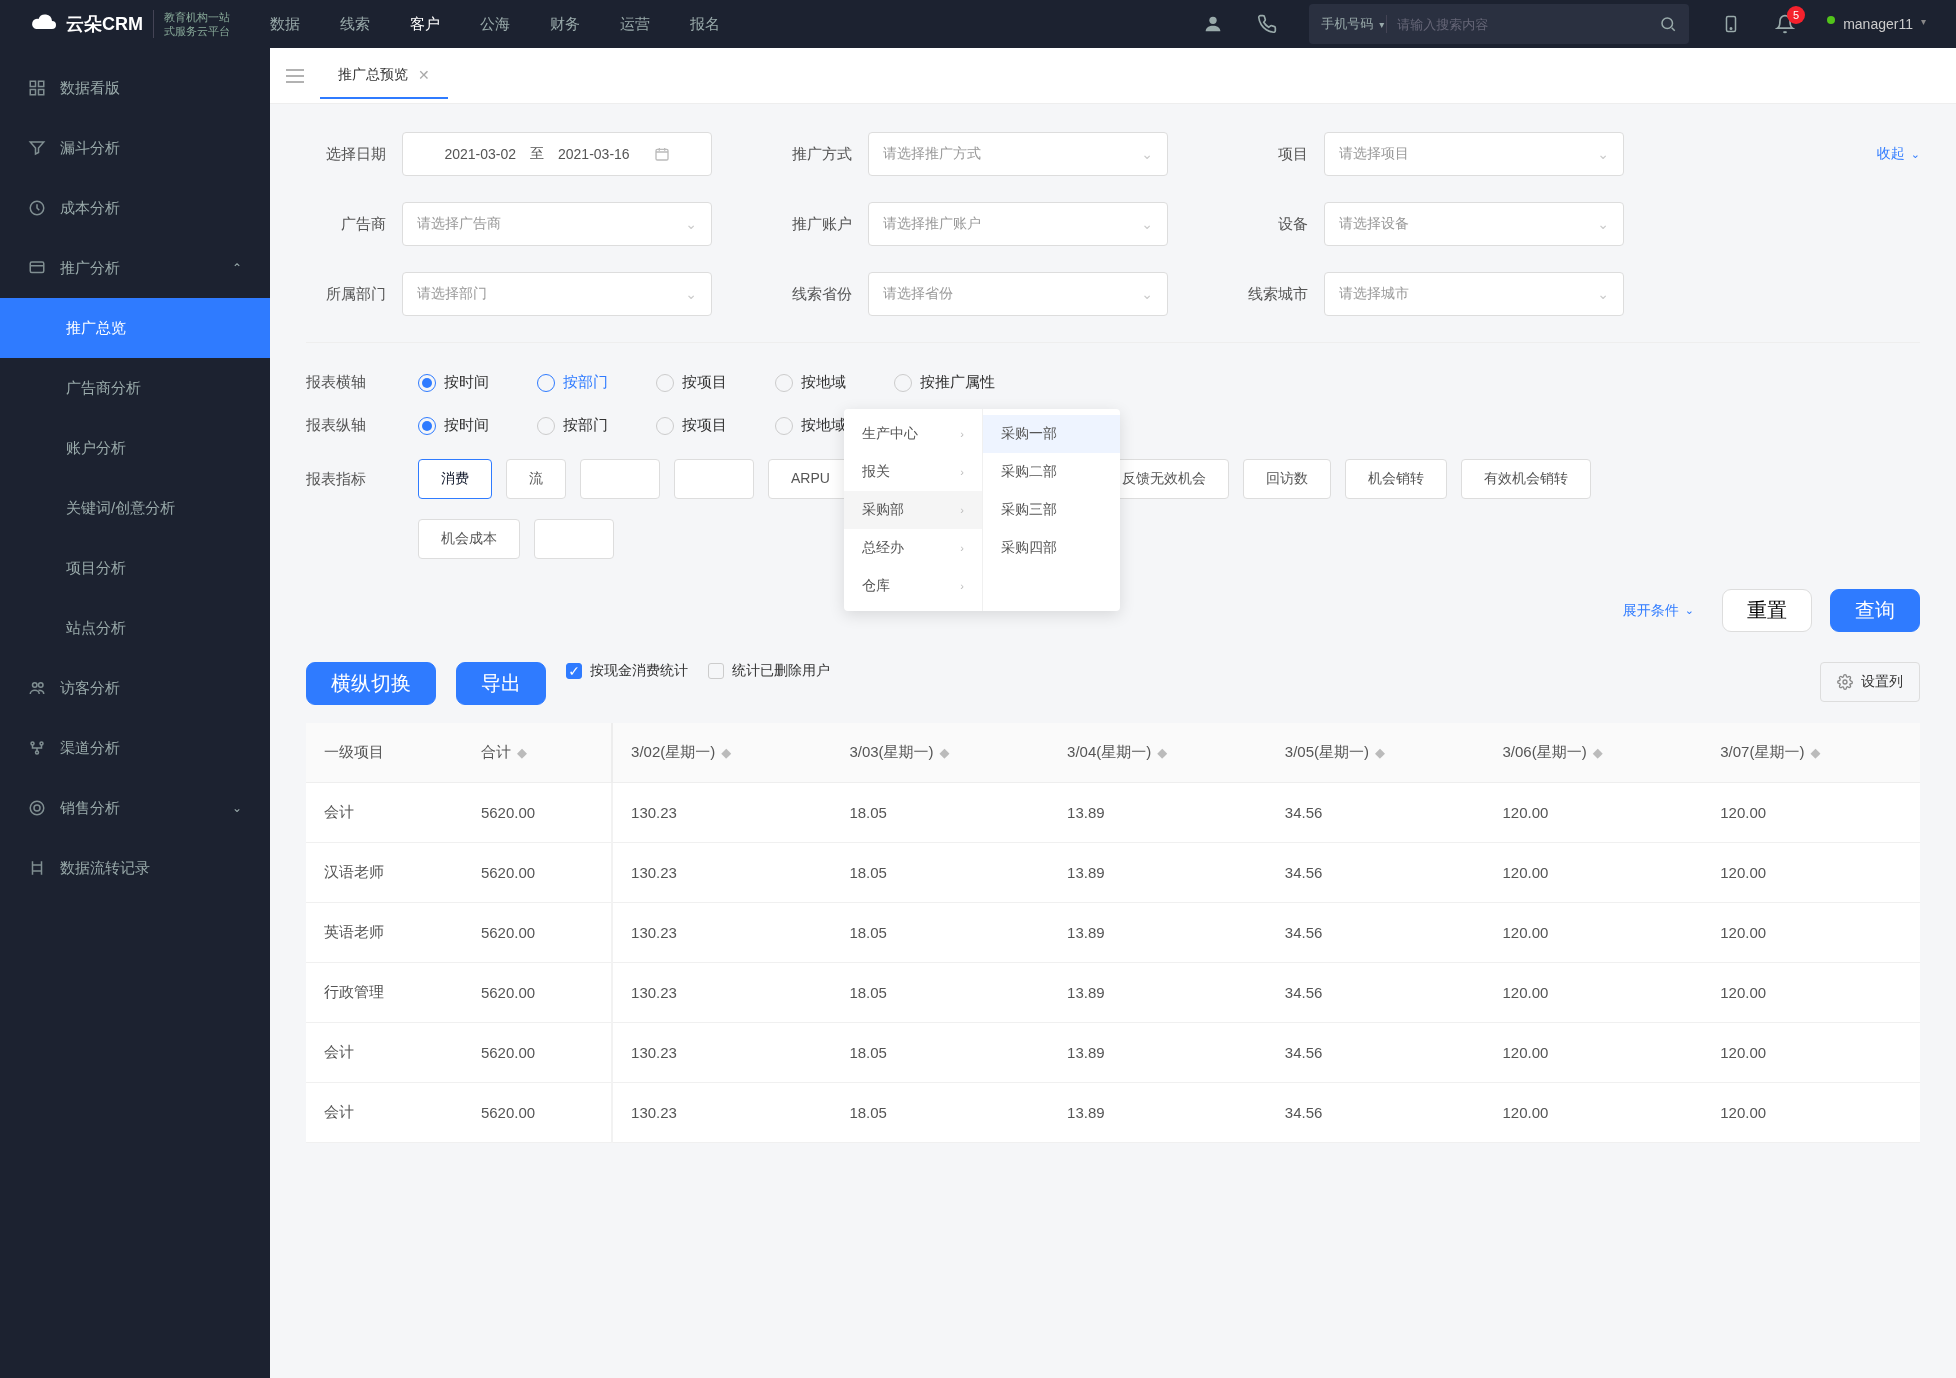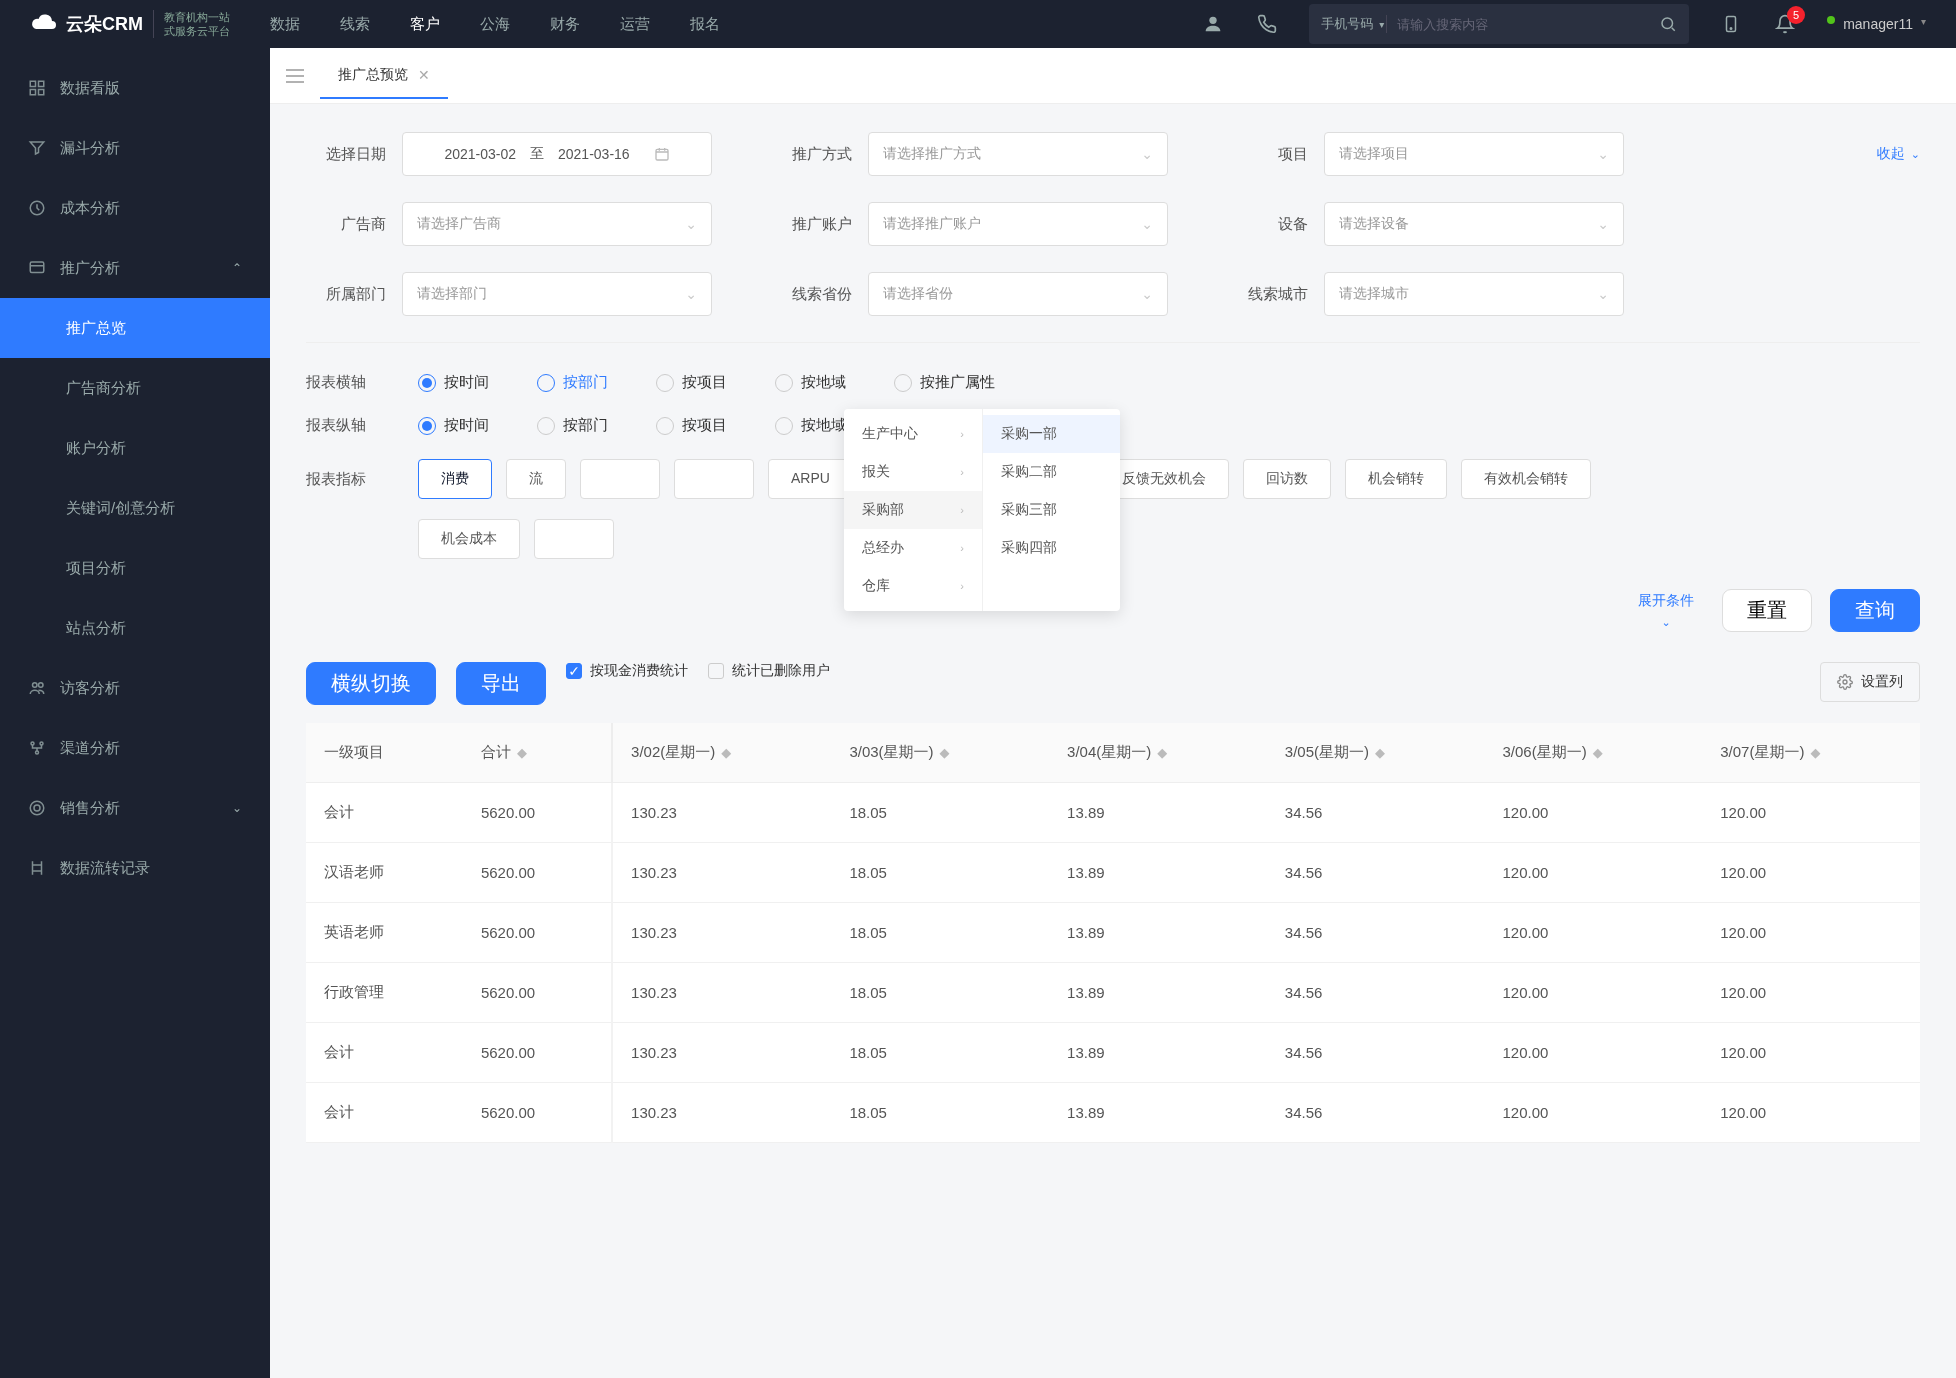--- a/index.html
+++ b/index.html
@@ -64,21 +64,21 @@
 .dropdown-item { padding: 10px 18px; display: flex; justify-content: space-between; align-items: center; cursor: pointer; font-size: 14px; color: #555; }
 .dropdown-item.highlight { background: #f5f5f5; }
 .dropdown-item.selected { background: #eef4ff; }
 
 .metric-row { display: flex; align-items: center; gap: 12px; margin-bottom: 20px; }
 .metric-group { display: flex; gap: 14px; flex-wrap: wrap; margin-left: 20px; }
 .metric-btn { padding: 10px 22px; border: 1px solid #ddd; border-radius: 4px; background: #fff; color: #555; cursor: pointer; font-size: 14px; }
 .metric-btn.active { border-color: #2f7bff; color: #0f172a; }
 
 .action-row { display: flex; justify-content: flex-end; align-items: center; gap: 18px; margin: 30px 0; }
-.expand-link { color: #2f7bff; display: flex; align-items: center; gap: 6px; cursor: pointer; margin-right: 10px; flex-direction: column; }
+.expand-link { color: #2f7bff; display: flex; align-items: center; gap: 6px; cursor: pointer; margin-right: 10px; }
 .btn { padding: 7px 24px; border-radius: 9px; border: 1px solid #ddd; background: #fff; cursor: pointer; font-size: 20px; }
 .btn.primary { background: #2f7bff; color: #fff; border-color: #2f7bff; }
 
 .table-actions { display: flex; align-items: flex-start; gap: 20px; margin-bottom: 18px; }
 .checkbox { display: flex; align-items: center; gap: 8px; cursor: pointer; }
 .check-box { width: 16px; height: 16px; border: 1px solid #ccc; border-radius: 3px; display: flex; align-items: center; justify-content: center; }
 .checkbox.checked .check-box { background: #2f7bff; border-color: #2f7bff; color: #fff; }
 .settings-btn { margin-left: auto; display: flex; align-items: center; gap: 8px; border: 1px solid #ddd; padding: 10px 16px; border-radius: 4px; cursor: pointer; }
 
 

